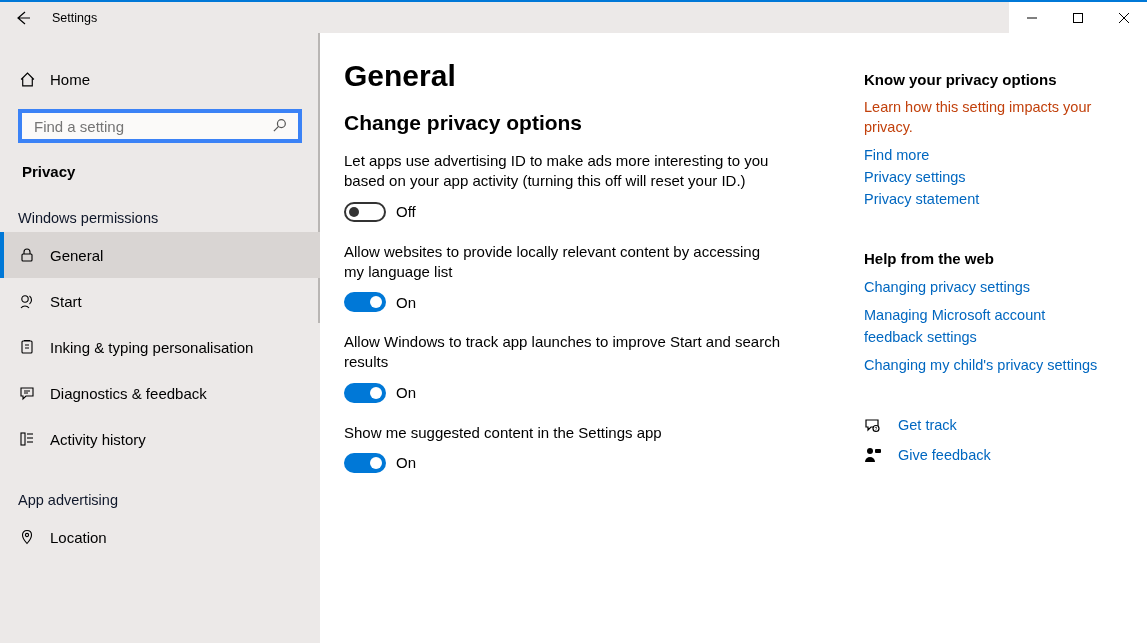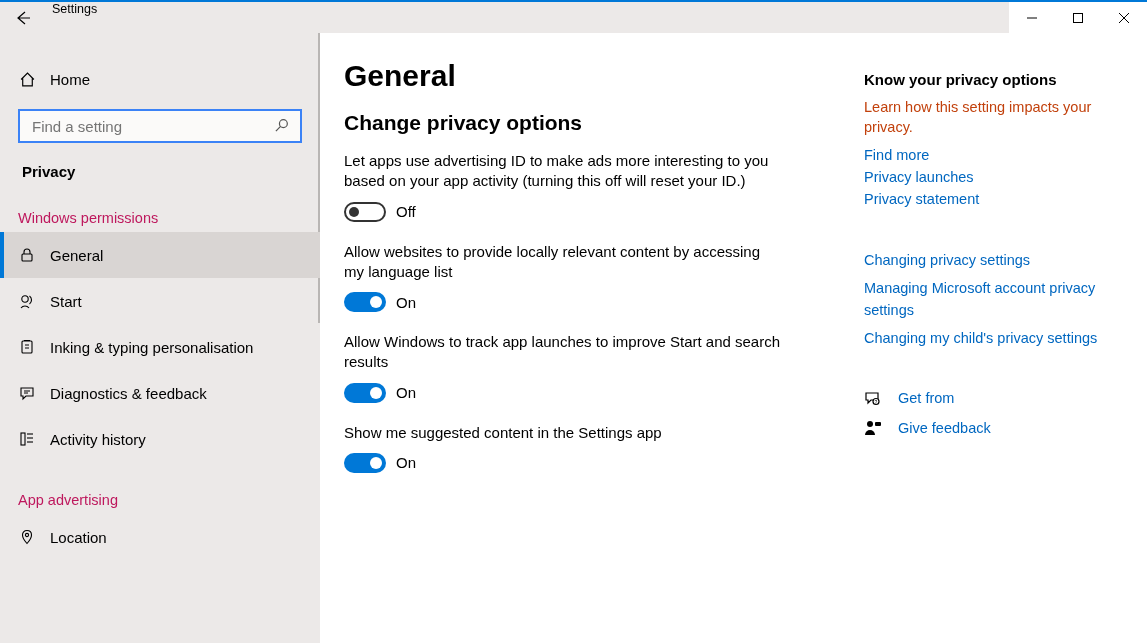--- a/index.html
+++ b/index.html
@@ -15,21 +15,21 @@
   }
   .root {
     display: flex;
     flex-direction: column;
     height: 100%;
     border-top: 2px solid #0078d7;
   }
   .titlebar {
     height: 31px;
     display: flex;
-    align-items: flex-start;
+    align-items: center;
     background: #ece9e8;
     position: relative;
   }
   .titlebar .back {
     width: 46px;
     height: 31px;
     display: flex;
     align-items: center;
     justify-content: center;
   }
@@ -79,21 +79,21 @@
     justify-content: center;
     flex-shrink: 0;
   }
   .sb-home { font-size: 15px; }
   .searchwrap {
     margin: 8px 18px 4px 18px;
   }
   .searchbox {
     width: 100%;
     height: 34px;
-    border: 2px solid #3b82f6;
+    border: 4px solid #3b82f6;
     background: #fbfaf9;
     display: flex;
     align-items: center;
     padding: 0 10px;
   }
   .searchbox input {
     flex: 1;
     border: none;
     outline: none;
     background: transparent;
@@ -105,21 +105,21 @@
     width: 16px; height: 16px;
     color: #555;
   }
   .sb-heading {
     padding: 16px 18px 0 22px;
     font-weight: 600;
     font-size: 15px;
   }
   .sb-groupheading {
     padding: 30px 18px 6px 18px;
-    color: #be185d;
+    color: #0f172a;
     font-size: 14.5px;
   }
   .sb-item {
     display: flex;
     align-items: center;
     height: 46px;
     padding: 0 18px;
     gap: 14px;
     font-size: 15px;
     position: relative;
@@ -419,42 +419,43 @@
         </div>
       </div>
 
       <div class="right">
 
         <div class="right-block">
           <div class="right-heading">Know your privacy options</div>
           <div class="right-sub">Learn how this setting impacts your privacy.</div>
           <div class="linklist">
             <div class="lnk">Find more</div>
-            <div class="lnk">Privacy launches</div>
+            <div class="lnk">Privacy settings</div>
             <div class="lnk">Privacy statement</div>
           </div>
         </div>
 
         <div class="right-block">
+          <div class="right-heading">Help from the web</div>
           <div class="linklist">
             <div class="lnk" style="margin-bottom:6px">Changing privacy settings</div>
-            <div class="lnk" style="margin-bottom:6px">Managing Microsoft account privacy settings</div>
+            <div class="lnk" style="margin-bottom:6px">Managing Microsoft account feedback settings</div>
             <div class="lnk" style="margin-bottom:12px">Changing my child's privacy settings</div>
           </div>
         </div>
 
         <div class="helprow">
           <span class="hicn">
             <svg width="18" height="18" viewBox="0 0 18 18" fill="none" stroke="#000" stroke-width="1.2">
               <path d="M2 4 h12 v7 h-7 l-3 3 v-3 h-2 z"></path>
                 <circle cx="12" cy="12.5" r="3" fill="#fff"></circle>
                 <text x="12" y="14.8" font-size="5" text-anchor="middle" fill="#000" stroke="none">?</text>
             </svg>
           </span>
-          <span class="htxt">Get from</span>
+          <span class="htxt">Get track</span>
         </div>
 
         <div class="helprow">
           <span class="hicn">
             <svg width="18" height="18" viewBox="0 0 18 18" fill="#000">
               <circle cx="6" cy="5" r="3"></circle>
                 <path d="M1 16 a5 5 0 0 1 10 0 z"></path>
                 <rect x="11" y="3" width="6" height="4" rx="1" fill="#000"></rect>
             </svg>
           </span>

